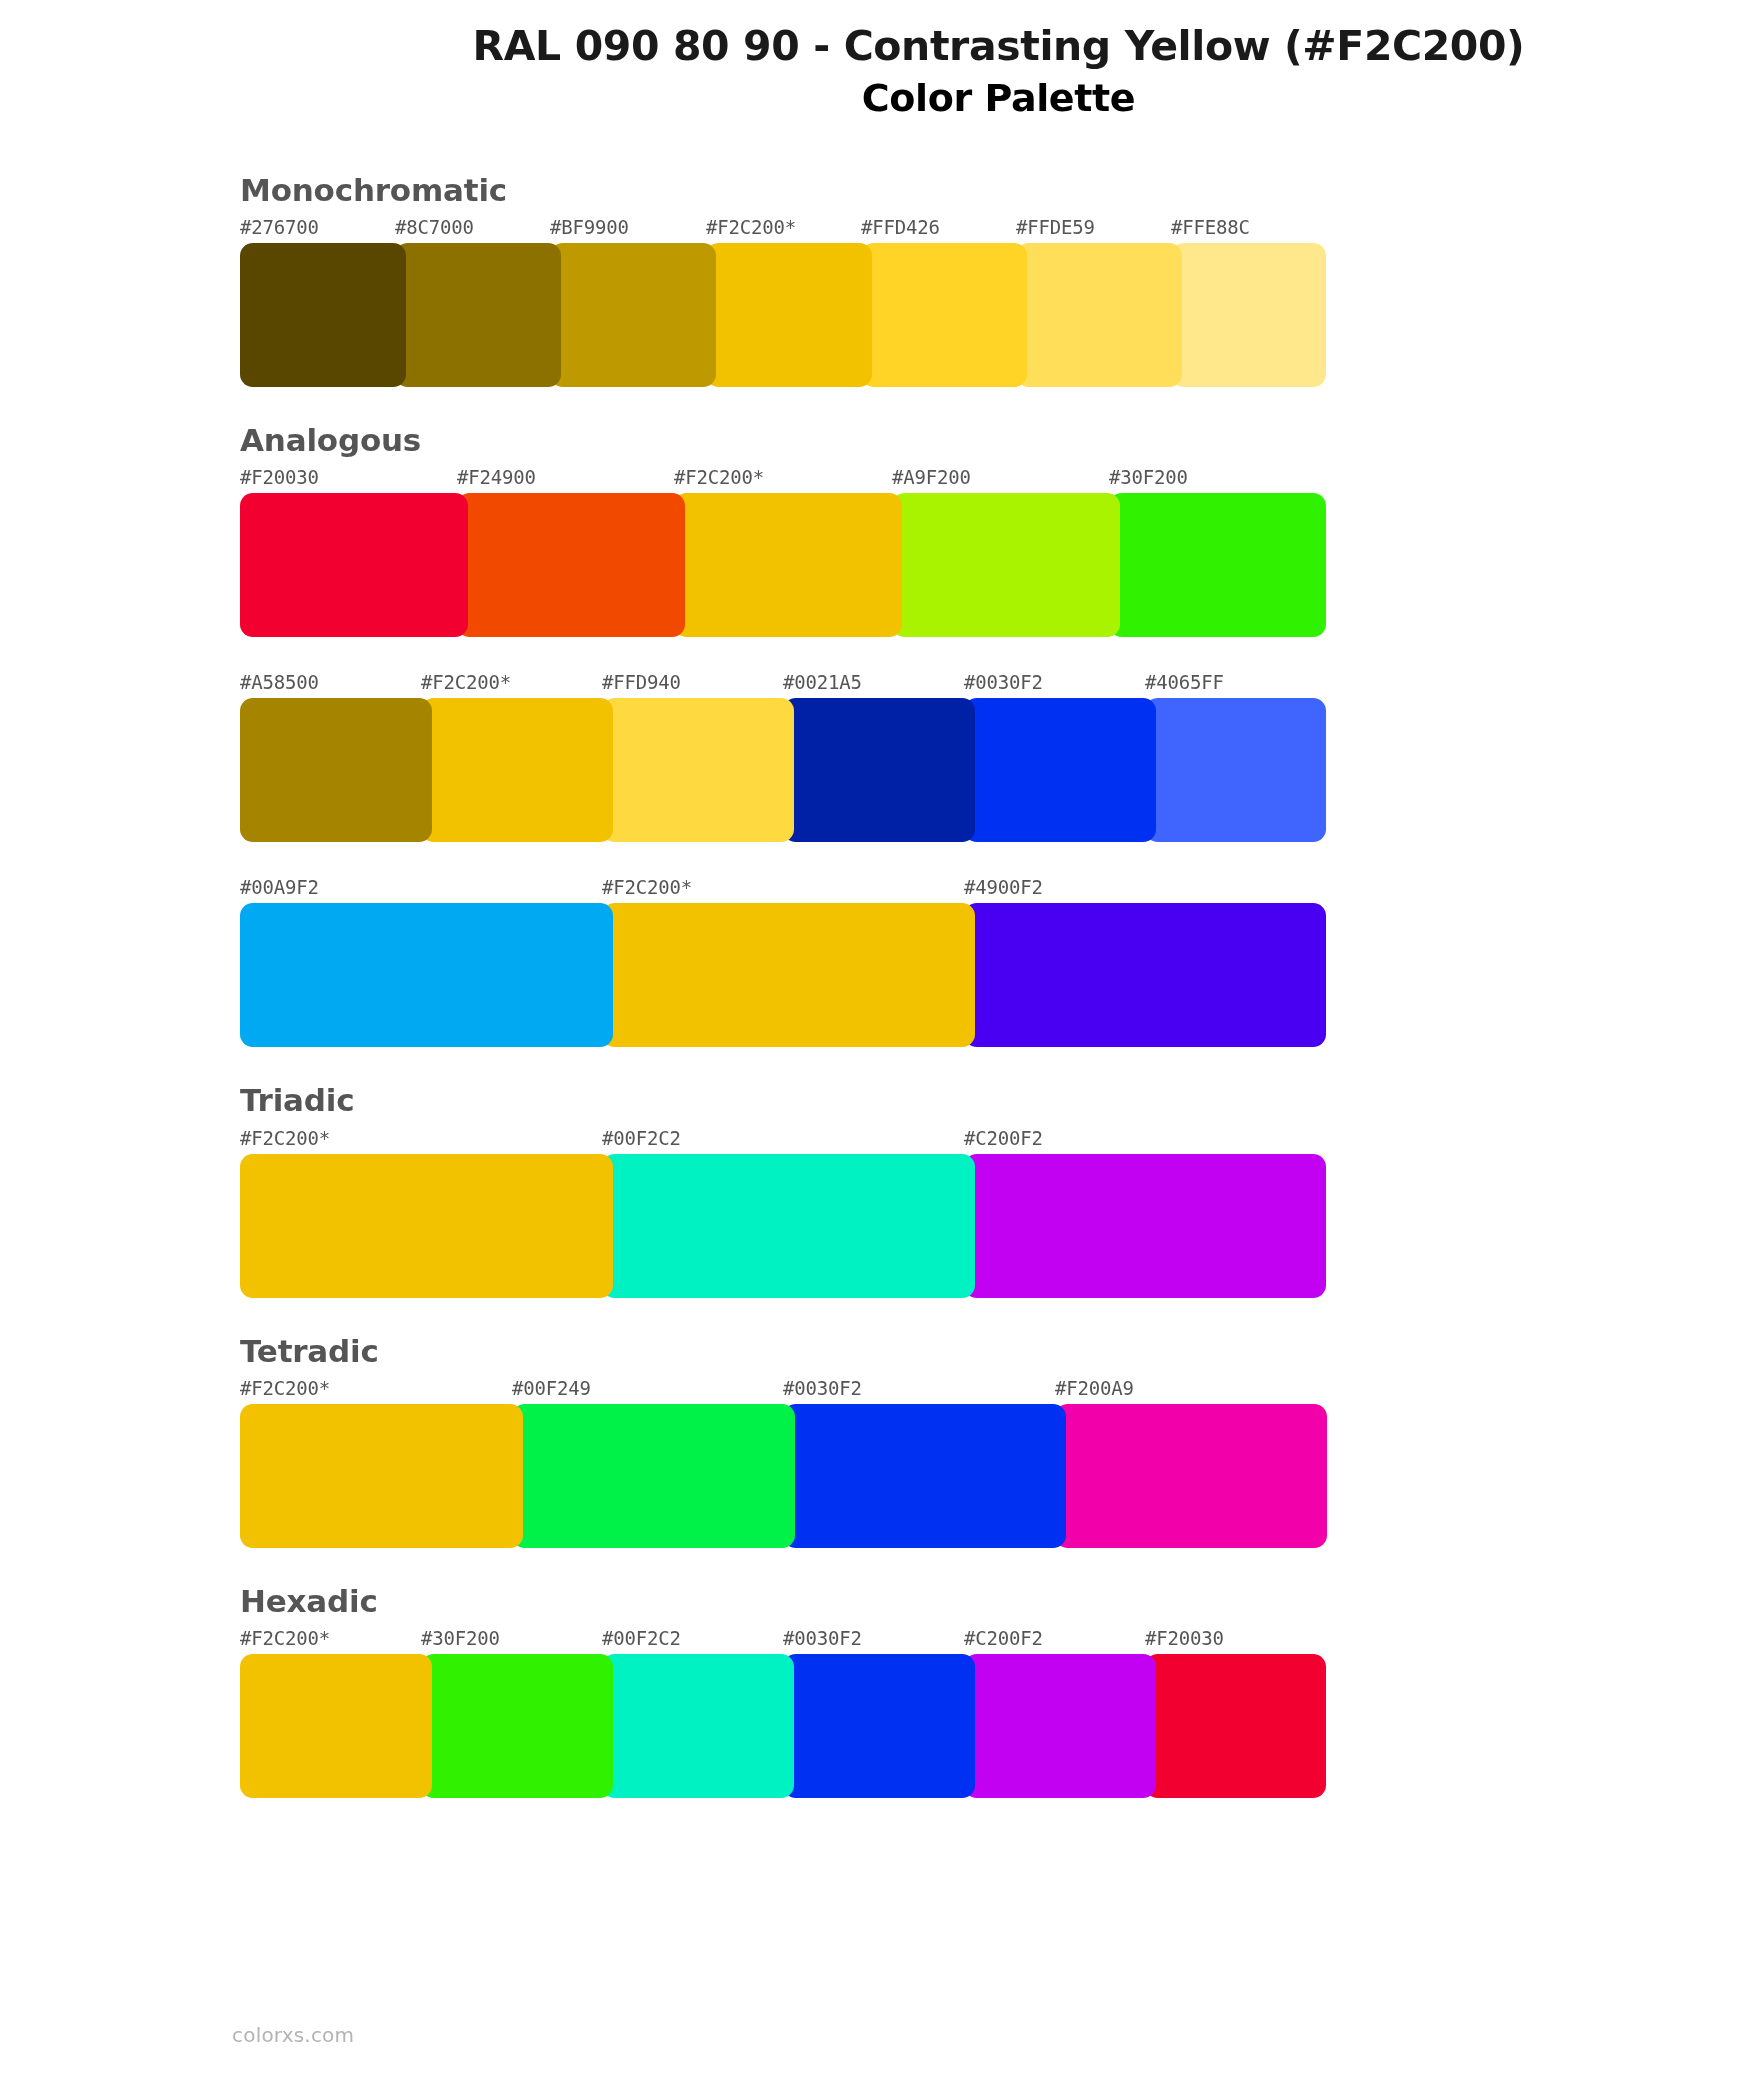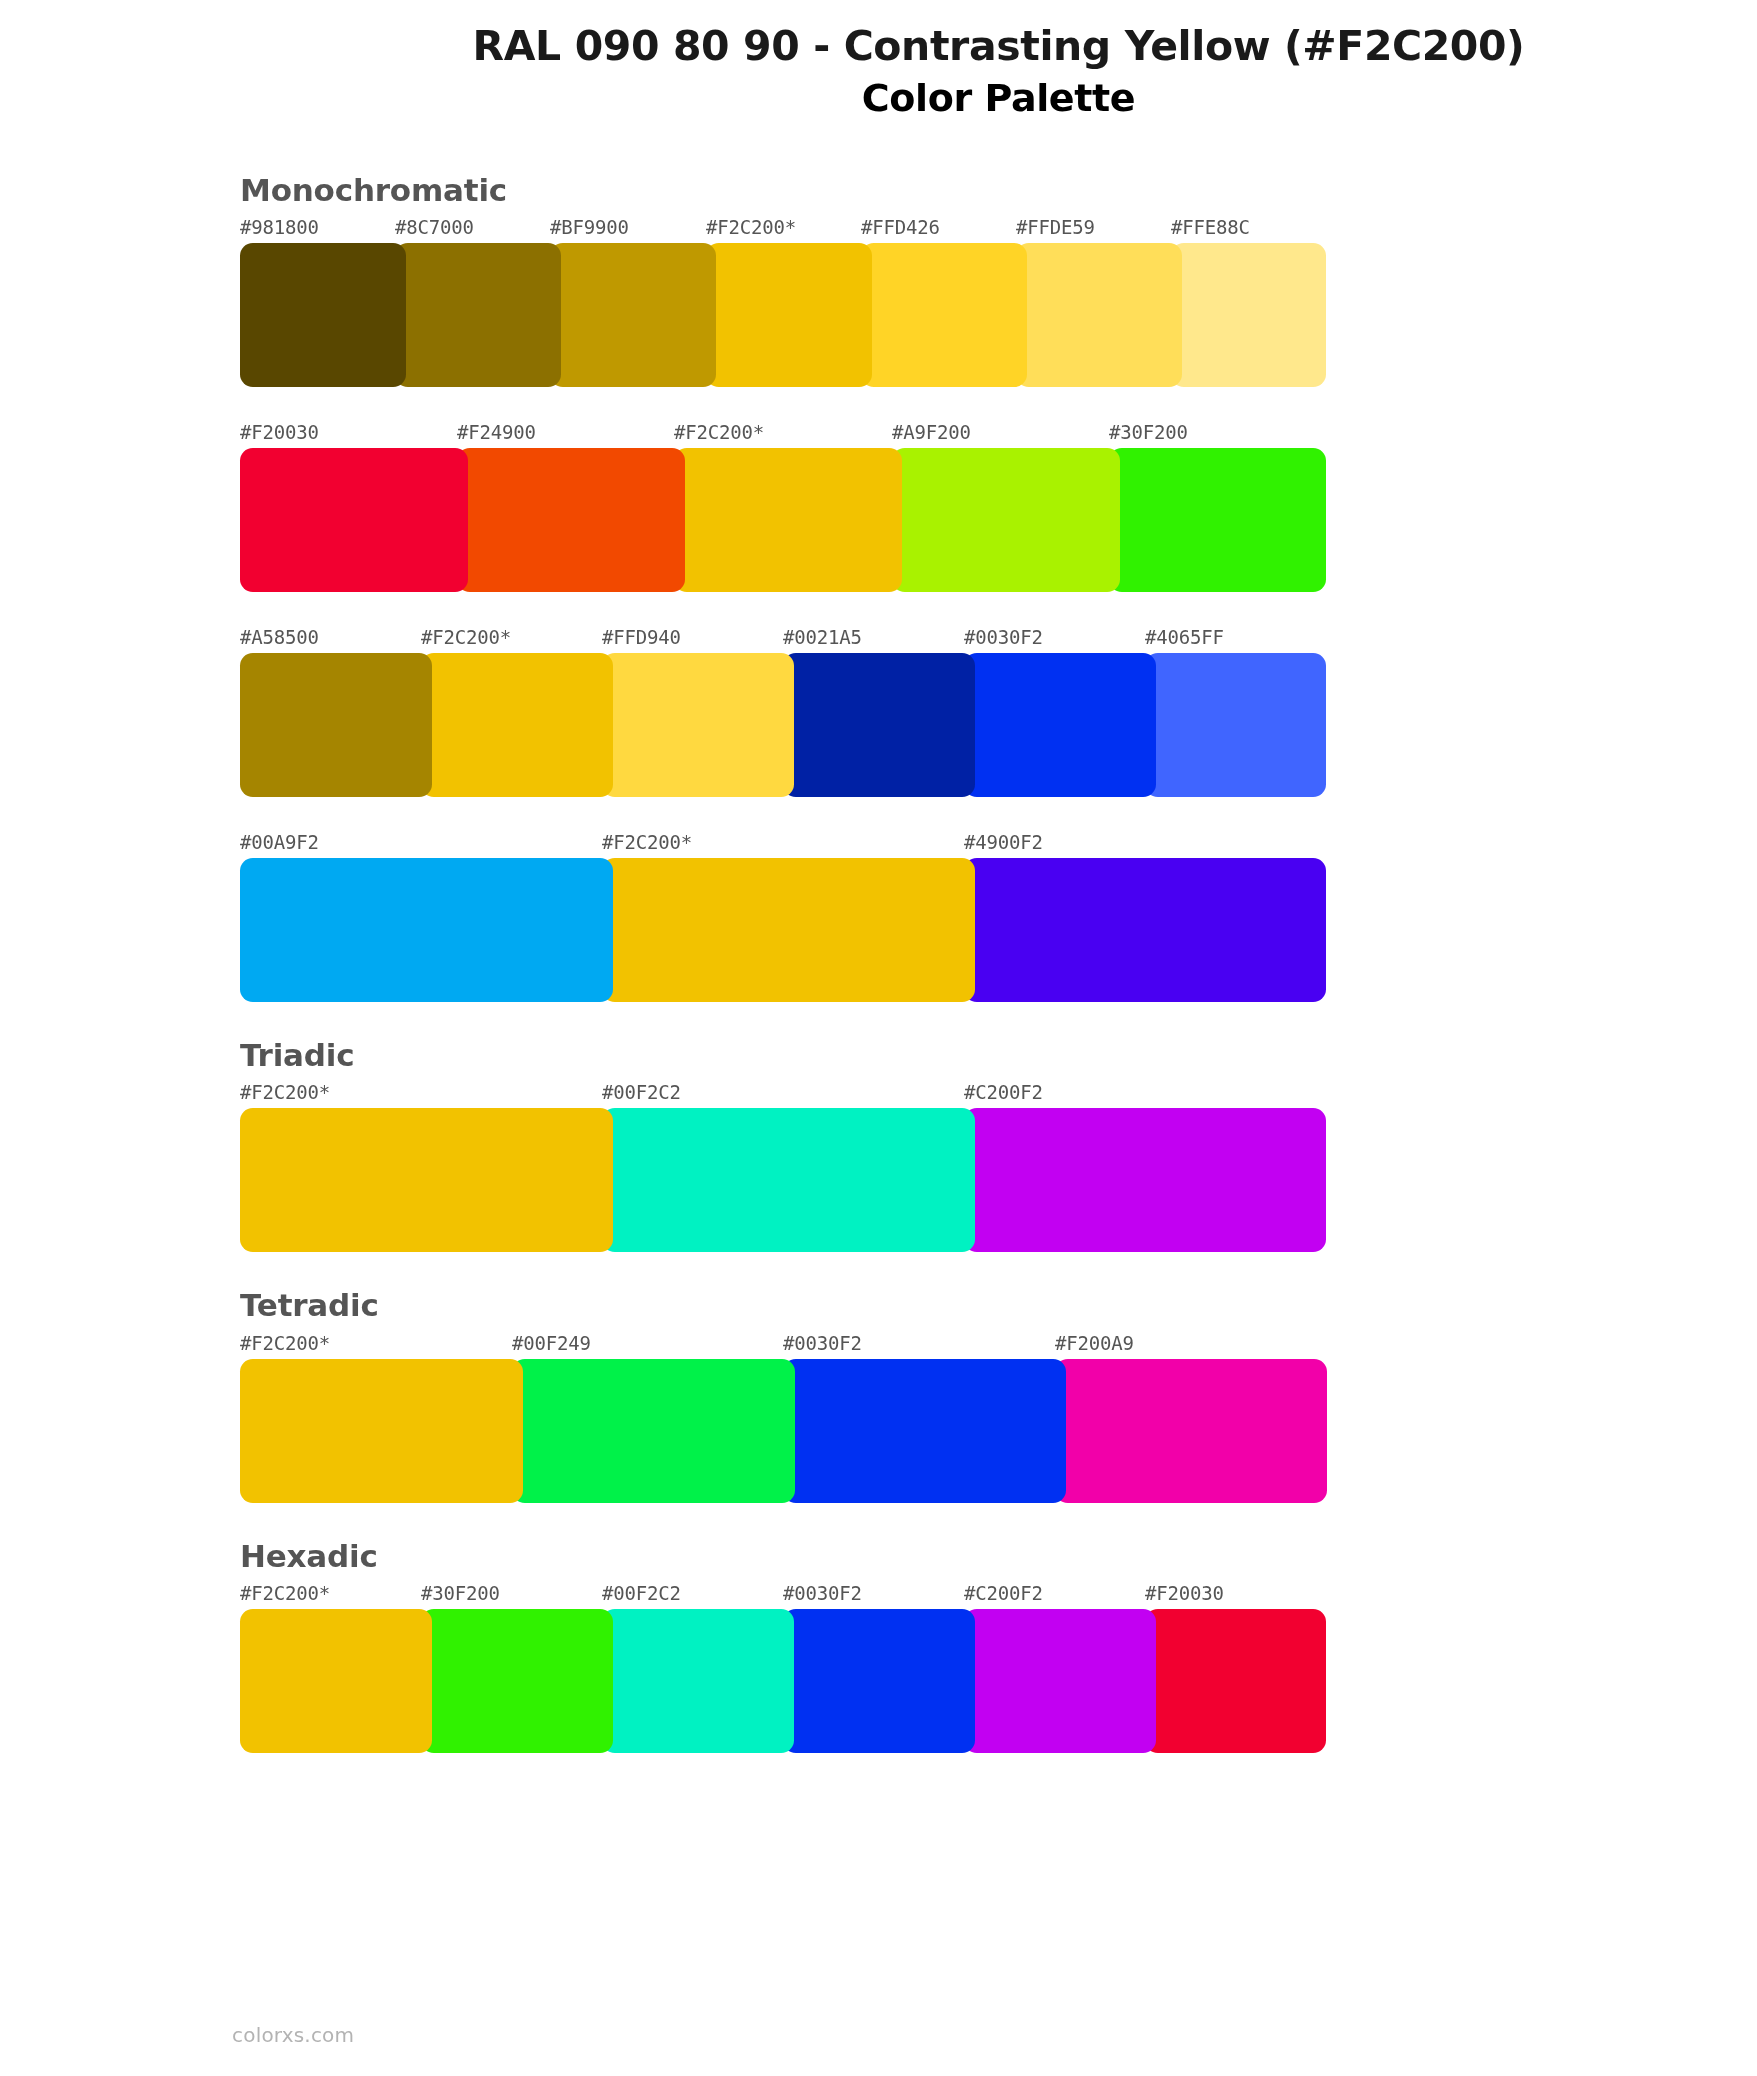--- a/index.html
+++ b/index.html
@@ -111,39 +111,40 @@
 
   <div class="header">
     <h1 class="title">RAL 090 80 90 - Contrasting Yellow (#F2C200)</h1>
     <h2 class="subtitle">Color Palette</h2>
   </div>
 
   <div class="sections">
       <div class="section">
         <div class="section-title">Monochromatic</div>
         <div class="labels">
-          <div class="swatch-label" style="left: 0px;">#981800</div>
+          <div class="swatch-label" style="left: 0px;">#276700</div>
           <div class="swatch-label" style="left: 155px;">#8C7000</div>
           <div class="swatch-label" style="left: 310px;">#BF9900</div>
           <div class="swatch-label" style="left: 466px;">#F2C200*</div>
           <div class="swatch-label" style="left: 621px;">#FFD426</div>
           <div class="swatch-label" style="left: 776px;">#FFDE59</div>
           <div class="swatch-label" style="left: 931px;">#FFE88C</div>
         </div>
         <div class="row">
           <div class="swatch" title="#594700" style="left: 0px; width: 166px; background: rgb(89, 71, 0); z-index: 7;"></div>
           <div class="swatch" title="#8C7000" style="left: 155px; width: 166px; background: rgb(140, 112, 0); z-index: 6;"></div>
           <div class="swatch" title="#BF9900" style="left: 310px; width: 166px; background: rgb(191, 153, 0); z-index: 5;"></div>
           <div class="swatch" title="#F2C200*" style="left: 466px; width: 166px; background: rgb(242, 194, 0); z-index: 4;"></div>
           <div class="swatch" title="#FFD426" style="left: 621px; width: 166px; background: rgb(255, 212, 38); z-index: 3;"></div>
           <div class="swatch" title="#FFDE59" style="left: 776px; width: 166px; background: rgb(255, 222, 89); z-index: 2;"></div>
           <div class="swatch" title="#FFE88C" style="left: 931px; width: 155px; background: rgb(255, 232, 140); z-index: 1;"></div>
         </div>
       </div>
       <div class="section">
+        <div class="section-title">Analogous</div>
         <div class="labels">
           <div class="swatch-label" style="left: 0px;">#F20030</div>
           <div class="swatch-label" style="left: 217px;">#F24900</div>
           <div class="swatch-label" style="left: 434px;">#F2C200*</div>
           <div class="swatch-label" style="left: 652px;">#A9F200</div>
           <div class="swatch-label" style="left: 869px;">#30F200</div>
         </div>
         <div class="row">
           <div class="swatch" title="#F20030" style="left: 0px; width: 228px; background: rgb(242, 0, 48); z-index: 5;"></div>
           <div class="swatch" title="#F24900" style="left: 217px; width: 228px; background: rgb(242, 73, 0); z-index: 4;"></div>

